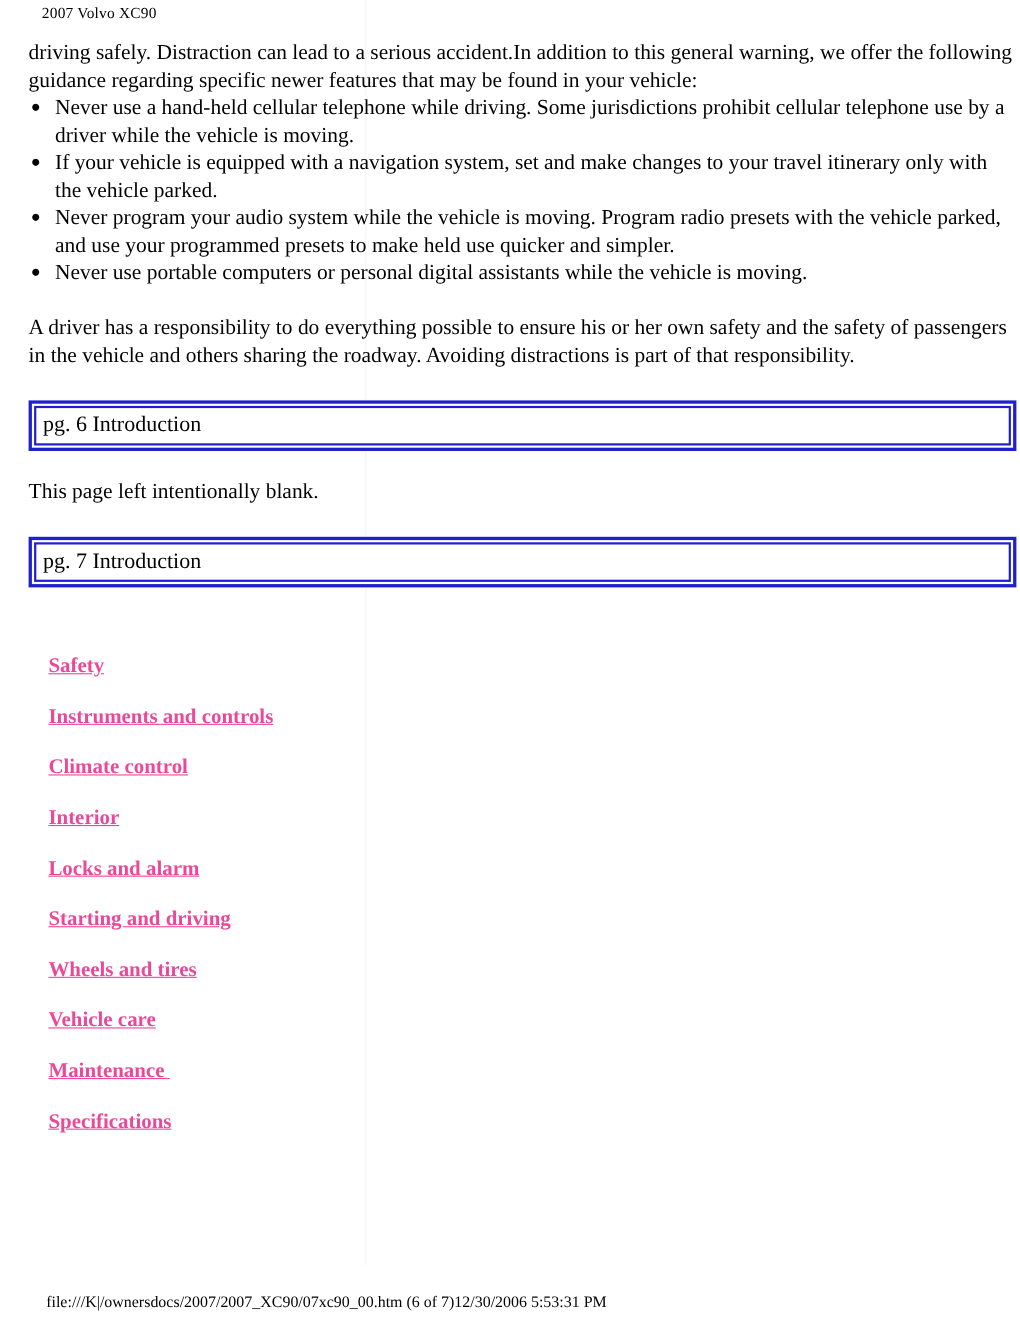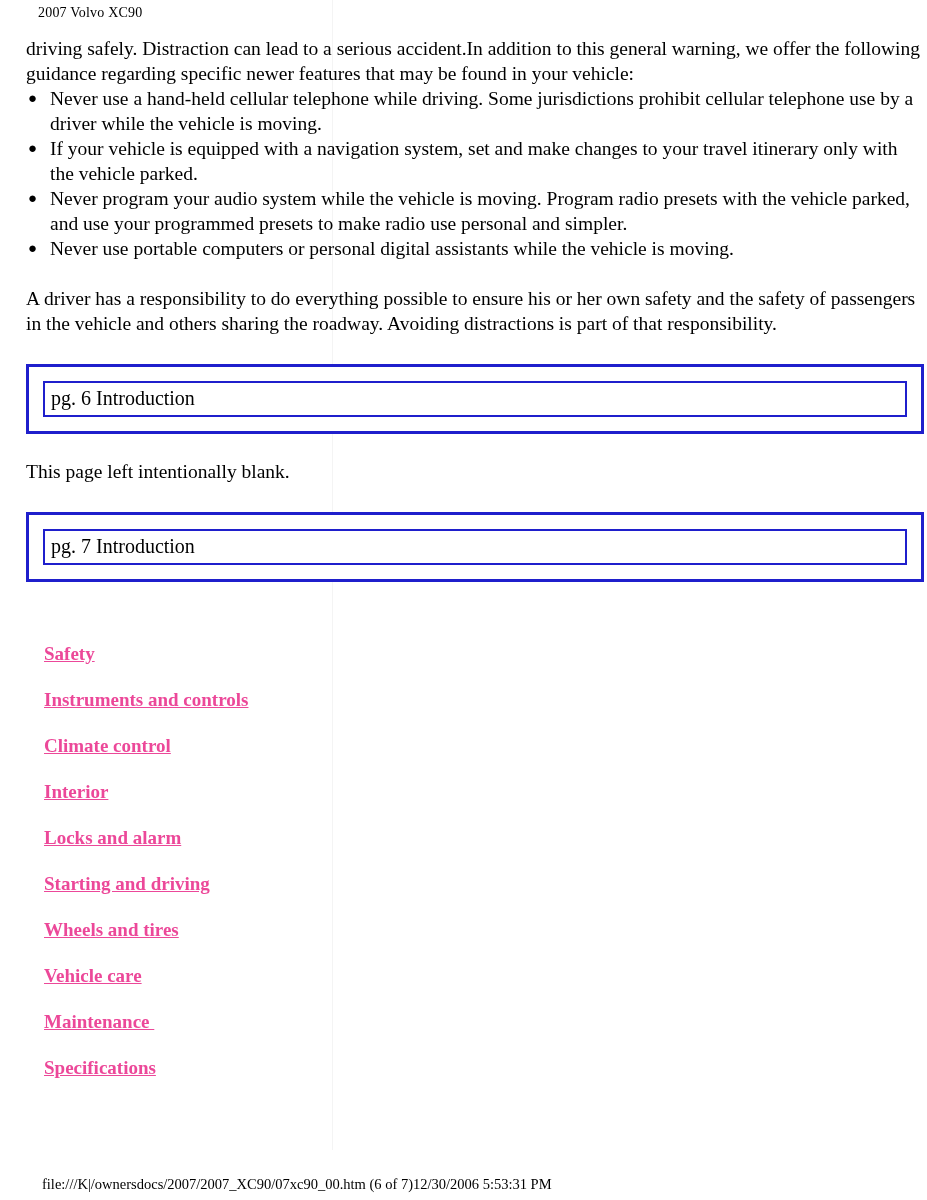--- a/index.html
+++ b/index.html
@@ -85,21 +85,21 @@
 
   .gap-lg { height: 25px; }
   .gap-box-top { height: 28px; }
 
   .pg-box {
     box-sizing: border-box;
     width: 898px;
     margin: 0;
     border: 3px solid #1f1fcc;
     background: #ffffff;
-    padding: 14px;
+    padding: 2px;
   }
   .pg-box-inner {
     box-sizing: border-box;
     border: 2px solid #1f1fcc;
     background: #ffffff;
     padding: 1px 6px 3px 6px;
   }
   .pg-box-inner .pg-label {
     font-size: 20px;
     line-height: 28px;
@@ -161,21 +161,21 @@
       <li>
         <span class="dot">●</span>
         <span>Never use a hand-held cellular telephone while driving. Some jurisdictions prohibit cellular telephone use by a driver while the vehicle is moving.</span>
       </li>
       <li>
         <span class="dot">●</span>
         <span>If your vehicle is equipped with a navigation system, set and make changes to your travel itinerary only with the vehicle parked.</span>
       </li>
       <li>
         <span class="dot">●</span>
-        <span>Never program your audio system while the vehicle is moving. Program radio presets with the vehicle parked, and use your programmed presets to make radio use personal and simpler.</span>
+        <span>Never program your audio system while the vehicle is moving. Program radio presets with the vehicle parked, and use your programmed presets to make held use quicker and simpler.</span>
       </li>
       <li>
         <span class="dot">●</span>
         <span>Never use portable computers or personal digital assistants while the vehicle is moving.</span>
       </li>
     </ul>
 
     <div class="gap-lg"></div>
 
     <p class="body para-block">A driver has a responsibility to do everything possible to ensure his or her own safety and the safety of passengers in the vehicle and others sharing the roadway. Avoiding distractions is part of that responsibility.</p>

